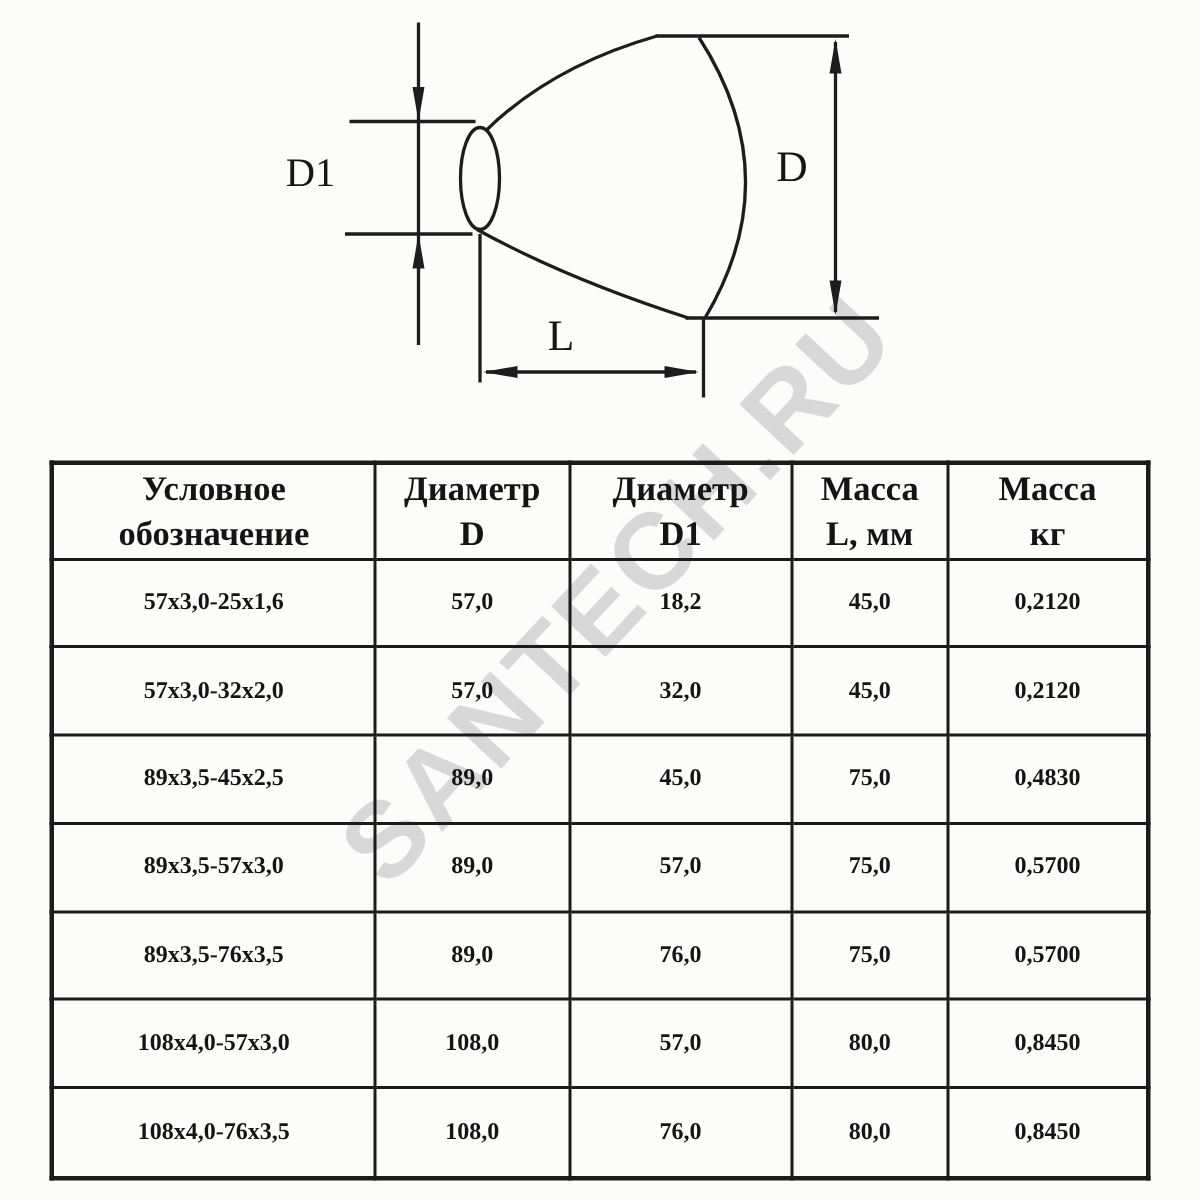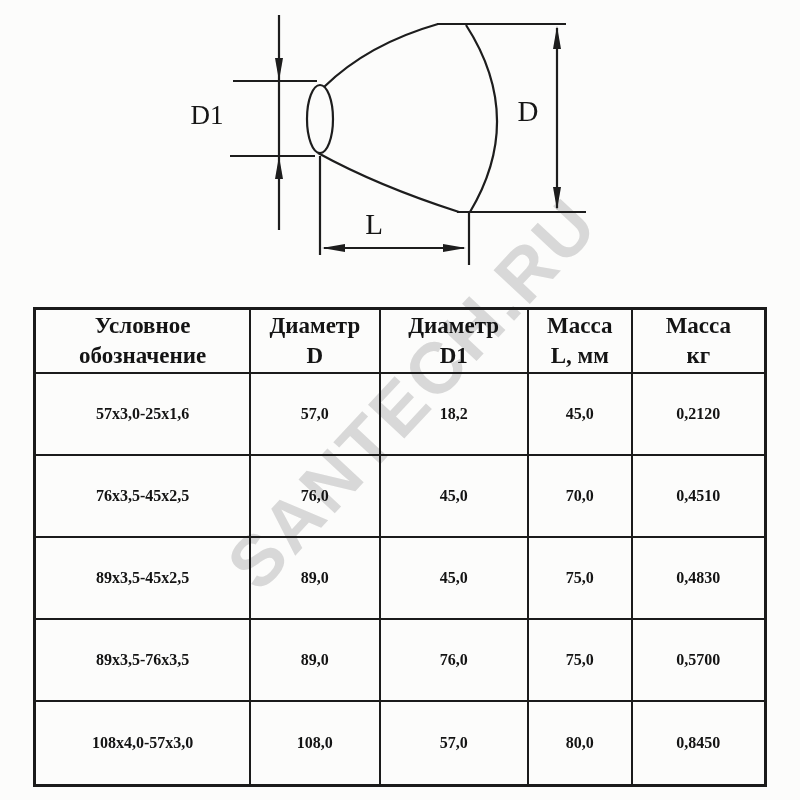--- a/index.html
+++ b/index.html
@@ -143,43 +143,57 @@
     </thead>
     <tbody id="spec-tbody">
         <tr>
           <td>57x3,0-25x1,6</td>
           <td>57,0</td>
           <td>18,2</td>
           <td>45,0</td>
           <td>0,2120</td>
         </tr>
         <tr>
-          <td>76x3,5-45x2,5</td>
-          <td>76,0</td>
+          <td>57x3,0-32x2,0</td>
+          <td>57,0</td>
+          <td>32,0</td>
           <td>45,0</td>
-          <td>70,0</td>
-          <td>0,4510</td>
+          <td>0,2120</td>
         </tr>
         <tr>
           <td>89x3,5-45x2,5</td>
           <td>89,0</td>
           <td>45,0</td>
           <td>75,0</td>
           <td>0,4830</td>
+        </tr>
+        <tr>
+          <td>89x3,5-57x3,0</td>
+          <td>89,0</td>
+          <td>57,0</td>
+          <td>75,0</td>
+          <td>0,5700</td>
         </tr>
         <tr>
           <td>89x3,5-76x3,5</td>
           <td>89,0</td>
           <td>76,0</td>
           <td>75,0</td>
           <td>0,5700</td>
         </tr>
         <tr>
           <td>108x4,0-57x3,0</td>
           <td>108,0</td>
           <td>57,0</td>
           <td>80,0</td>
           <td>0,8450</td>
         </tr>
+        <tr>
+          <td>108x4,0-76x3,5</td>
+          <td>108,0</td>
+          <td>76,0</td>
+          <td>80,0</td>
+          <td>0,8450</td>
+        </tr>
       </tbody>
   </table>
 
 </div>
 
 </body></html>

